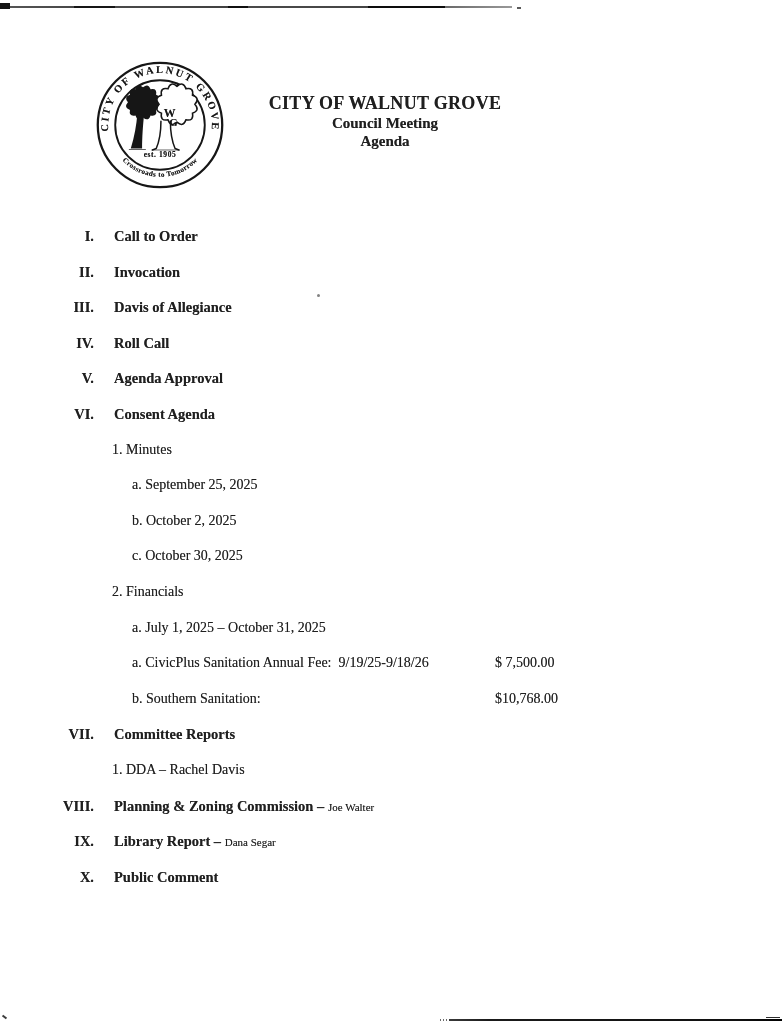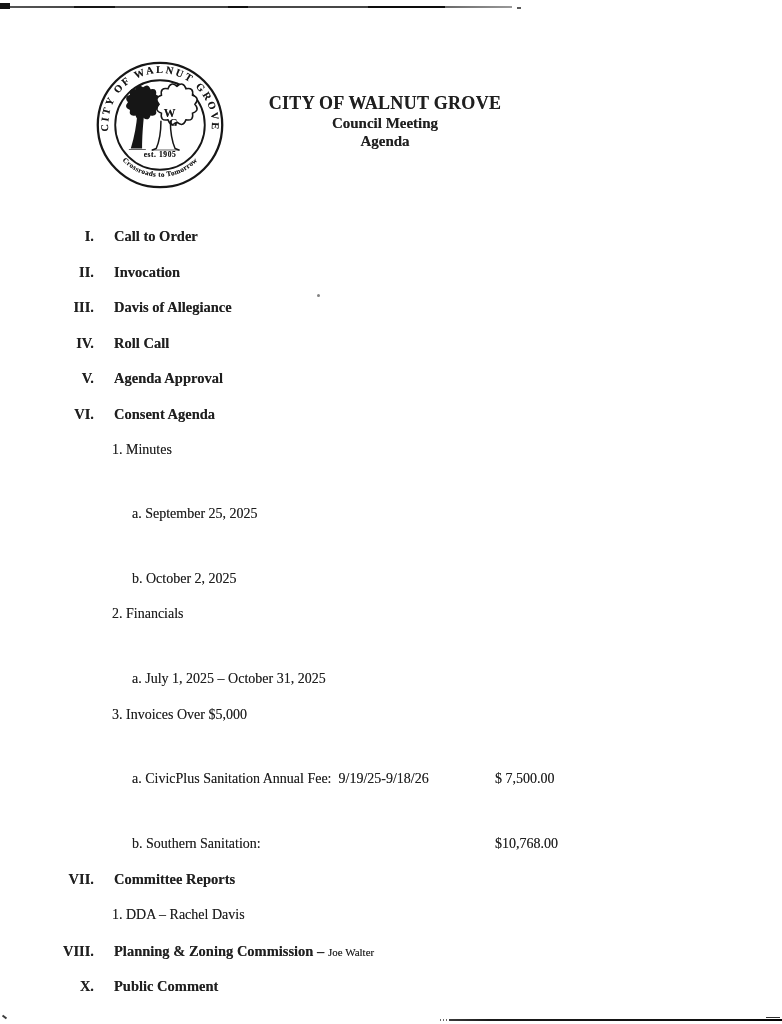--- a/index.html
+++ b/index.html
@@ -56,21 +56,21 @@
   .header-title { font-size:18px; line-height:21px; letter-spacing:.3px; }
   .header-line  { font-size:15px; line-height:18px; }
 
   
   .agenda { position:absolute; left:32px; top:228px; width:712px; }
   .row { position:relative; height:35.6px; white-space:pre; font-size:14px; }
   .row.main { font-weight:bold; font-size:14.5px; }
   .row.main .num { display:inline-block; width:62px; text-align:right; margin-right:20px; }
   .row.main .normal-part { font-weight:normal; font-size:11px; }
   .row.sub1 { padding-left:80px; }
-  .row.sub2 { padding-left:100px;margin-top:29px; }
+  .row.sub2 { padding-left:100px; }
   .amount { position:absolute; left:463px; top:0; }
 </style>
 </head>
 <body>
 
 <div class="page">
 
   <div class="artifact art-top-line"></div>
   <div class="artifact art-top-blob"></div>
   <div class="artifact art-top-dot"></div>
@@ -121,34 +121,35 @@
     <div class="row main"><span class="num">V.</span><span class="bold-part">Agenda Approval</span></div>
 
     <div class="row main"><span class="num">VI.</span><span class="bold-part">Consent Agenda</span></div>
 
     <div class="row sub1"><span class="text">1. Minutes</span></div>
 
     <div class="row sub2"><span class="text">a. September 25, 2025</span></div>
 
     <div class="row sub2"><span class="text">b. October 2, 2025</span></div>
 
+    <div class="row sub2"><span class="text">c. October 30, 2025</span></div>
 
     <div class="row sub1"><span class="text">2. Financials</span></div>
 
     <div class="row sub2"><span class="text">a. July 1, 2025 – October 31, 2025</span></div>
 
-    <div class="row sub1"><span class="text">3. Invoices Over $5,000</span></div>
 
     <div class="row sub2"><span class="text">a. CivicPlus Sanitation Annual Fee:  9/19/25-9/18/26</span><span class="amount">$ 7,500.00</span></div>
 
     <div class="row sub2"><span class="text">b. Southern Sanitation:</span><span class="amount">$10,768.00</span></div>
 
     <div class="row main"><span class="num">VII.</span><span class="bold-part">Committee Reports</span></div>
 
     <div class="row sub1"><span class="text">1. DDA – Rachel Davis</span></div>
 
     <div class="row main"><span class="num">VIII.</span><span class="bold-part">Planning &amp; Zoning Commission – </span><span class="normal-part">Joe Walter</span></div>
 
+    <div class="row main"><span class="num">IX.</span><span class="bold-part">Library Report – </span><span class="normal-part">Dana Segar</span></div>
 
     <div class="row main"><span class="num">X.</span><span class="bold-part">Public Comment</span></div>
 
   </main>
 </div>
 
 </body></html>

